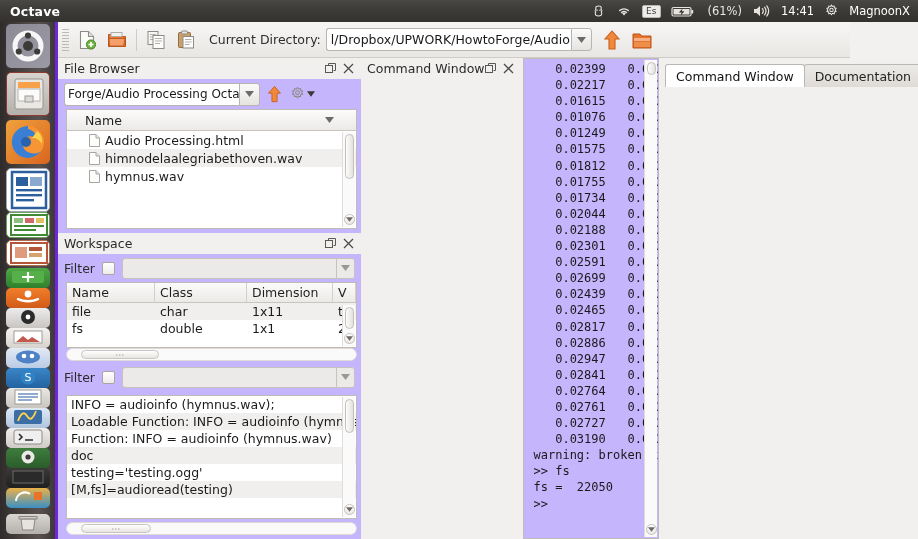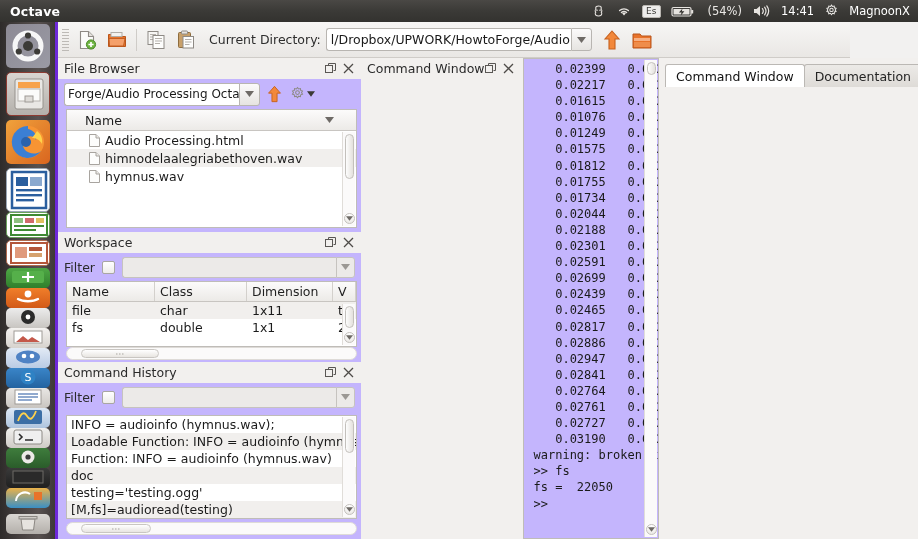--- a/index.html
+++ b/index.html
@@ -250,21 +250,21 @@
       </span>
       <span class="kb t-item">Es</span>
       <span class="t-item">
         <svg class="ic" width="24" height="13" viewBox="0 0 24 13">
           <rect x="1" y="2.5" width="19" height="8.5" rx="1.5" fill="none" stroke="#e6e3df" stroke-width="1.2"></rect>
           <rect x="20.2" y="5" width="2" height="3.5" rx=".6" fill="#e6e3df"></rect>
           <rect x="2.5" y="4" width="16" height="5.5" rx=".6" fill="#e6e3df"></rect>
           <path d="M11.5 3.4l-3.6 4.2h2.6l-.7 3 3.6-4.3h-2.6z" fill="#33322f"></path>
         </svg>
       </span>
-      <span class="pct t-item">(54%)</span>
+      <span class="pct t-item">(61%)</span>
       <span class="t-item">
         <svg class="ic" width="19" height="14" viewBox="0 0 19 14">
           <path d="M2 5h2.5L8 2v10L4.5 9H2z" fill="#e6e3df"></path>
           <path d="M10.4 4.6a4 4 0 0 1 0 4.8" fill="none" stroke="#e6e3df" stroke-width="1.2" stroke-linecap="round"></path>
           <path d="M12.6 3.2a6.4 6.4 0 0 1 0 7.6" fill="none" stroke="#e6e3df" stroke-width="1.2" stroke-linecap="round"></path>
           <path d="M14.8 1.9a8.6 8.6 0 0 1 0 10.2" fill="none" stroke="#e6e3df" stroke-width="1.2" stroke-linecap="round"></path>
         </svg>
       </span>
       <span class="clock t-item">14:41</span>
       <span class="t-item">
@@ -646,36 +646,20 @@
           <div class="hscroll">
             <div class="hthumb" style="width:78px;">
               <svg class="ic" width="10" height="4" viewBox="0 0 10 4">
                 <path d="M1 2h8" stroke="#a9a6a1" stroke-width="1" stroke-dasharray="1.5 1.5"></path>
               </svg>
             </div>
           </div>
         </div>
 
         <div class="ch">
-          <div class="dock-head">
-            <span class="dock-title">Command History</span>
-            <span class="dock-btns">
-              <span>
-                <svg class="ic" width="11" height="11" viewBox="0 0 11 11">
-                  <rect x="0.5" y="2.5" width="7" height="7" fill="none" stroke="#5a5754"></rect>
-                  <path d="M3.5 2.5V.5h7v7h-2" fill="none" stroke="#5a5754"></path>
-                </svg>
-              </span>
-              <span>
-                <svg class="ic" width="11" height="11" viewBox="0 0 11 11">
-                  <path d="M1 1l9 9M10 1l-9 9" stroke="#4e4b48" stroke-width="1.3"></path>
-                </svg>
-              </span>
-            </span>
-          </div>
           <div class="filter-bar">
             <span class="flabel">Filter</span>
             <span class="chk"></span>
             <span class="filter-combo">
               <span class="val"></span>
               <span class="arr">
                 <svg class="ic" width="9" height="6" viewBox="0 0 9 6">
                     <path d="M0 0h9L4.5 6z" fill="#9b9894"></path>
                   </svg>
               </span>

